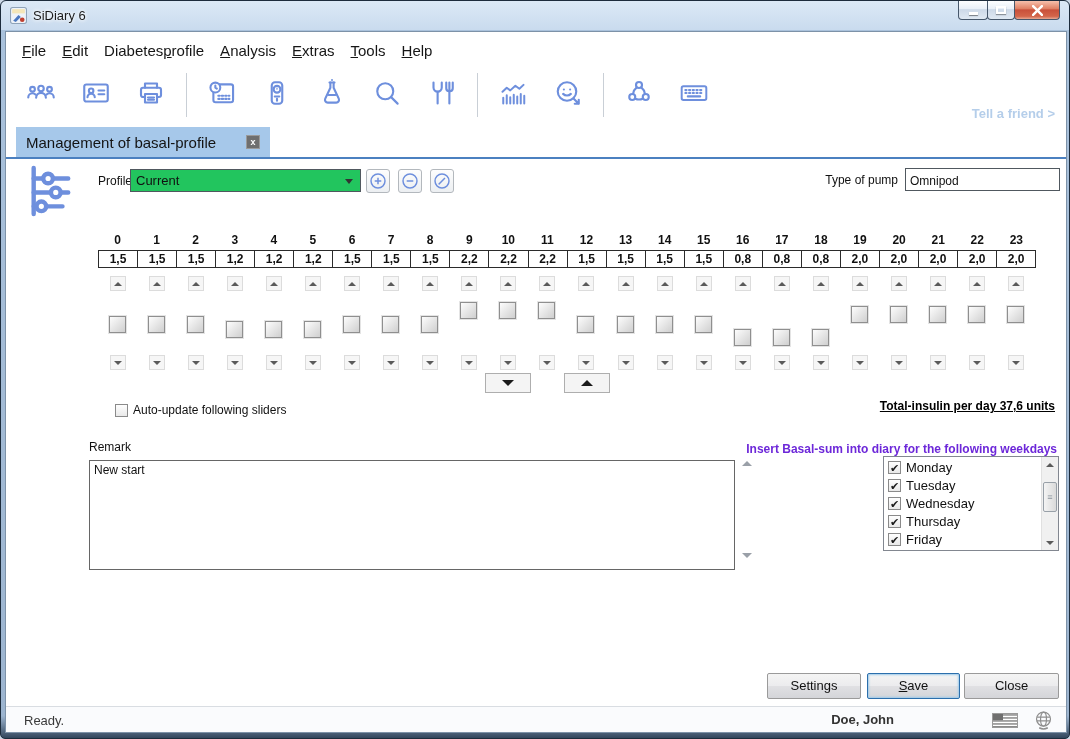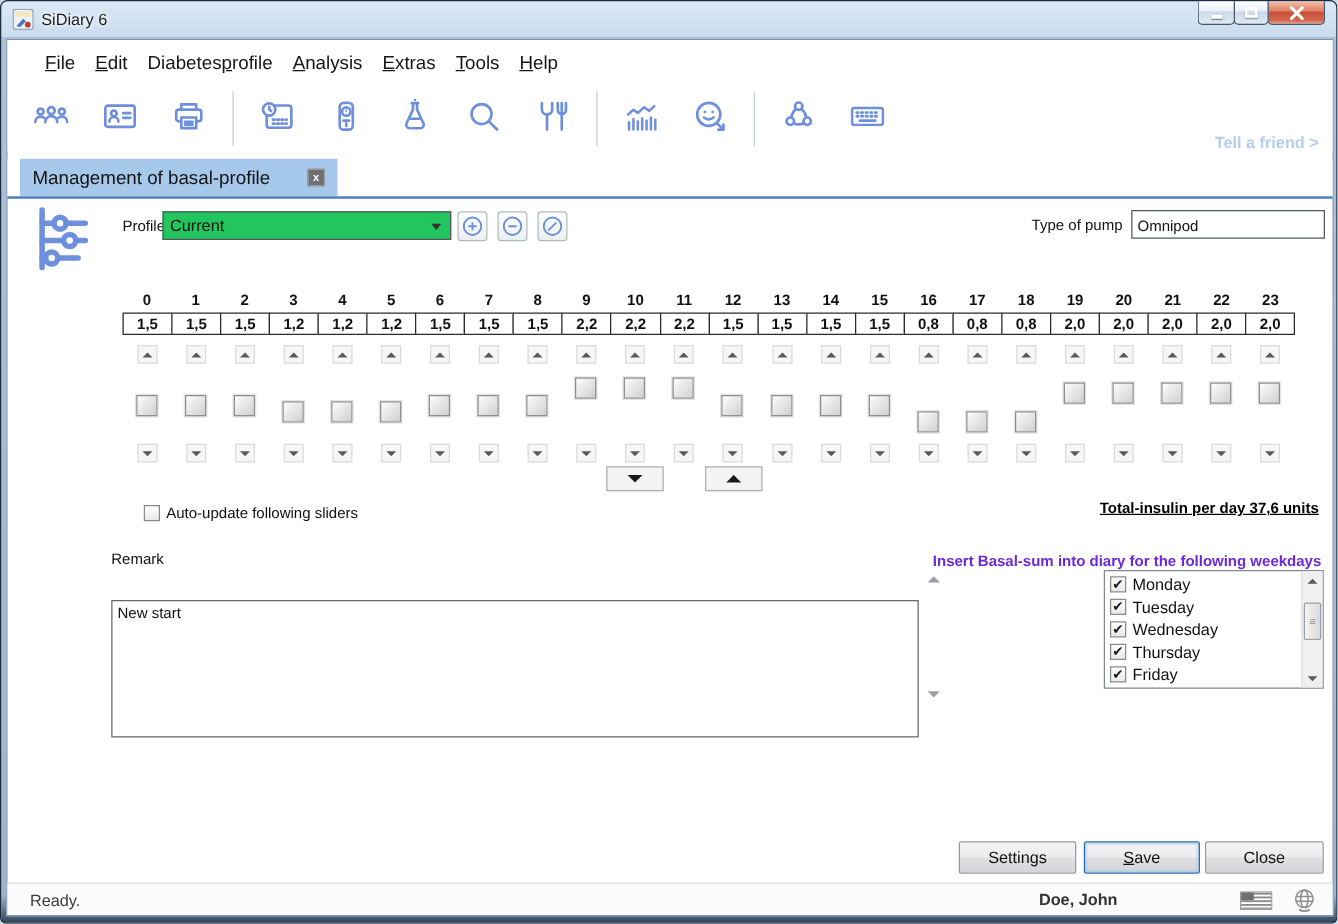--- a/index.html
+++ b/index.html
@@ -14,21 +14,21 @@
   .cap{height:19px;border:1px solid #46576b;border-top:none;border-radius:0 0 4px 4px;margin-left:-1px;
     background:linear-gradient(180deg,#fdfeff,#e9f0f8 42%,#cdd9e8 48%,#e0e9f3);
     display:flex;align-items:center;justify-content:center;cursor:default;}
   .cap.minimize{width:30px}.cap.maximize{width:28px}
   .cap.close{width:46px;background:linear-gradient(180deg,#f6c0ac,#e08165 42%,#c9503a 50%,#d3654a 85%,#e8a893);}
   .g-min{width:9px;height:3px;background:#fff;box-shadow:0 1px 1px rgba(0,0,0,.45);margin-top:7px;}
   .g-max{width:10px;height:8px;border:2px solid #fff;box-shadow:0 1px 1px rgba(0,0,0,.35);}
   
   .client{position:absolute;left:4px;top:30px;width:1062px;height:702px;background:#fff;border:1px solid #7d92a8;}
   
-  .menubar{position:absolute;left:0;top:0;right:0;height:37px;display:flex;align-items:center;padding-left:22px;background:#fff;}
+  .menubar{position:absolute;left:0;top:0;right:0;height:37px;display:flex;align-items:center;padding-left:8px;background:#fff;}
   .menu-item{padding:0 8px;font-size:15px;color:#161616;cursor:default;}
   
   .toolbar{position:absolute;left:0;top:37px;right:0;height:52px;display:flex;align-items:center;padding-left:18px;background:#fff;}
   .tool-btn{width:34px;height:36px;margin-right:21px;display:flex;align-items:center;justify-content:center;}
   .tool-sep{width:1px;height:44px;background:#c9cfd6;margin:0 18px 0 -3px;}
   .tell-friend{position:absolute;right:11px;top:74px;font-size:13px;font-weight:bold;color:#b5ceea;cursor:pointer;}
   
   .tabstrip{position:absolute;left:0;top:95px;right:0;height:30px;background:#fff;}
   .tab{position:absolute;left:10px;top:0;width:254px;height:30px;background:#a6c8ea;display:flex;align-items:center;padding:0 10px;font-size:15px;color:#141414;}
   .tab-close{margin-left:auto;width:14px;height:14px;background:#6f6f6f;border:1px solid #9a9a9a;color:#fff;font-size:9px;line-height:12px;text-align:center;font-weight:bold;cursor:pointer;}
@@ -61,21 +61,21 @@
   .tri-up-lg{border-left:6px solid transparent;border-right:6px solid transparent;border-bottom:6px solid #1a1a1a;}
   .tri-down-lg{border-left:6px solid transparent;border-right:6px solid transparent;border-top:6px solid #1a1a1a;}
   #slider-extra{position:absolute;left:0;top:0;right:0;height:0;}
   .wide-btn{position:absolute;top:341px;width:46px;height:20px;background:#f4f4f4;border:1px solid #aeaeae;display:flex;align-items:center;justify-content:center;cursor:pointer;}
   
   .cb{display:inline-block;width:13px;height:13px;border:1px solid #8a8a8a;background:linear-gradient(180deg,#fefefe,#e9e9e9);font-size:11px;line-height:12px;text-align:center;color:#1a1a1a;vertical-align:middle;cursor:pointer;}
   .auto-row{position:absolute;left:109px;top:371px;font-size:12px;color:#111;display:flex;align-items:center;gap:5px;}
   .total{position:absolute;right:11px;top:367px;font-size:12px;font-weight:bold;color:#000;text-decoration:underline;}
   
   .remark-label{position:absolute;left:83px;top:408px;}
-  .remark-text{position:absolute;left:83px;top:448px;width:646px;height:110px;border:1px solid #666;resize:none;font-family:"Liberation Sans",sans-serif;font-size:12px;padding:2px 4px;color:#111;outline:none;}
+  .remark-text{position:absolute;left:83px;top:428px;width:646px;height:110px;border:1px solid #666;resize:none;font-family:"Liberation Sans",sans-serif;font-size:12px;padding:2px 4px;color:#111;outline:none;}
   .remark-scroll-up{position:absolute;left:736px;top:429px;cursor:pointer;}
   .remark-scroll-down{position:absolute;left:736px;top:521px;cursor:pointer;}
   .tri-gray-up{border-left:5px solid transparent;border-right:5px solid transparent;border-bottom:5px solid #9aa0a8;}
   .tri-gray-down{border-left:5px solid transparent;border-right:5px solid transparent;border-top:5px solid #9aa0a8;}
   
   .wk-heading{position:absolute;right:9px;top:410px;font-size:12px;font-weight:600;color:#6d28d9;}
   .wk-box{position:absolute;left:877px;top:424px;width:176px;height:95px;border:1px solid #828790;background:#fff;}
   #wk-list{position:absolute;left:1px;top:1px;right:18px;bottom:1px;overflow:hidden;}
   .wk-row{height:18px;display:flex;align-items:center;gap:5px;padding-left:3px;font-size:13px;color:#111;}
   .wk-scroll{position:absolute;right:0;top:0;bottom:0;width:17px;background:#f0f0f0;border-left:1px solid #e0e0e0;}

